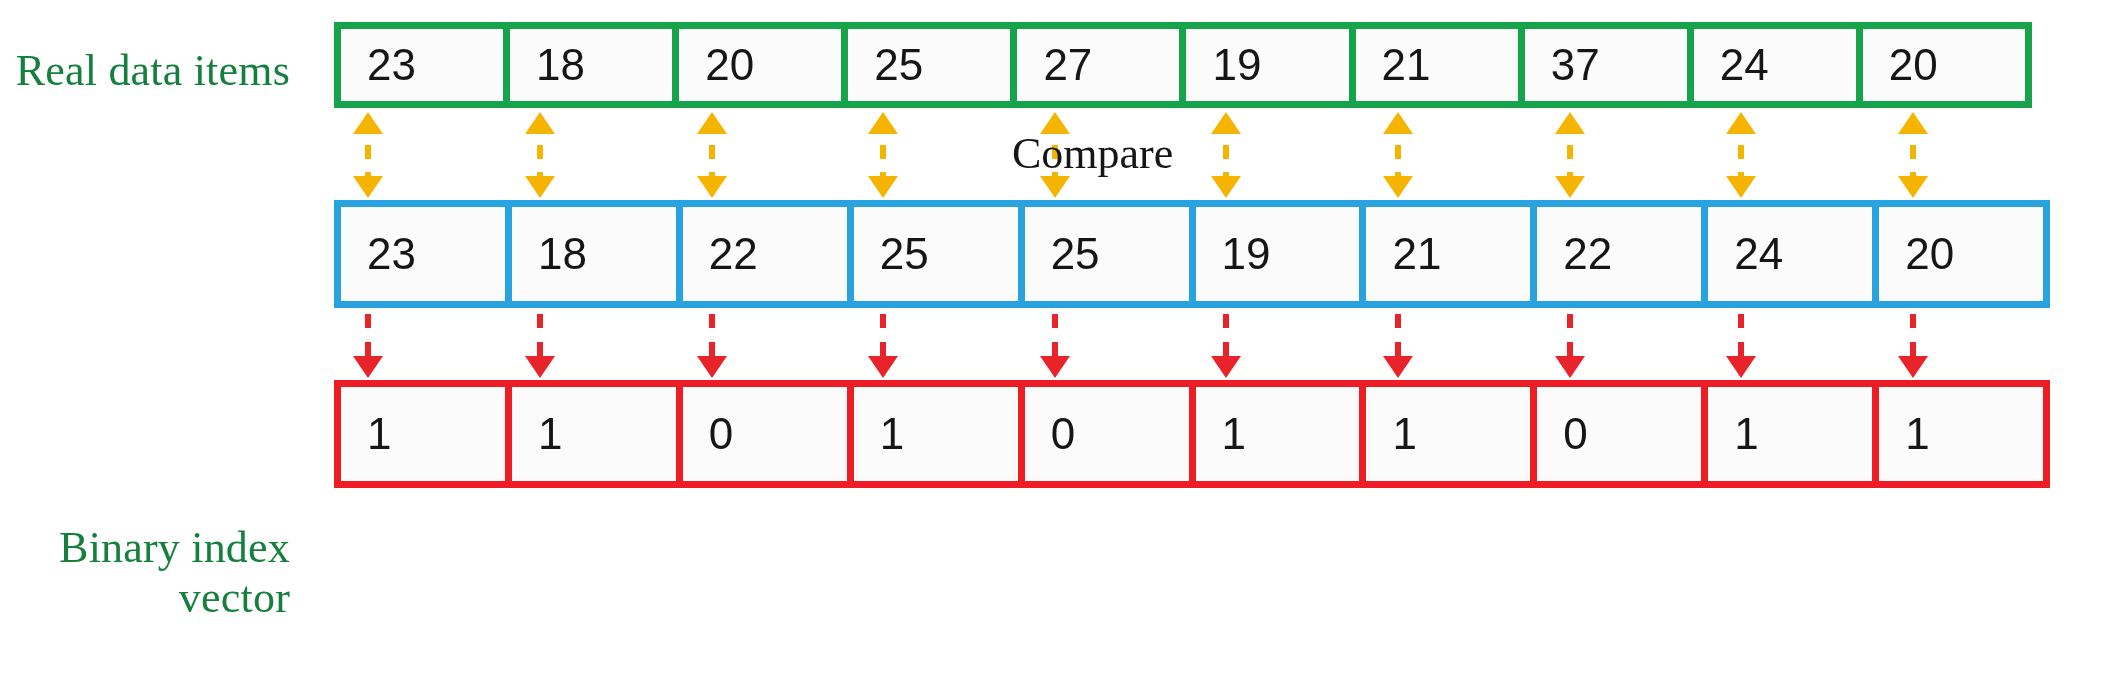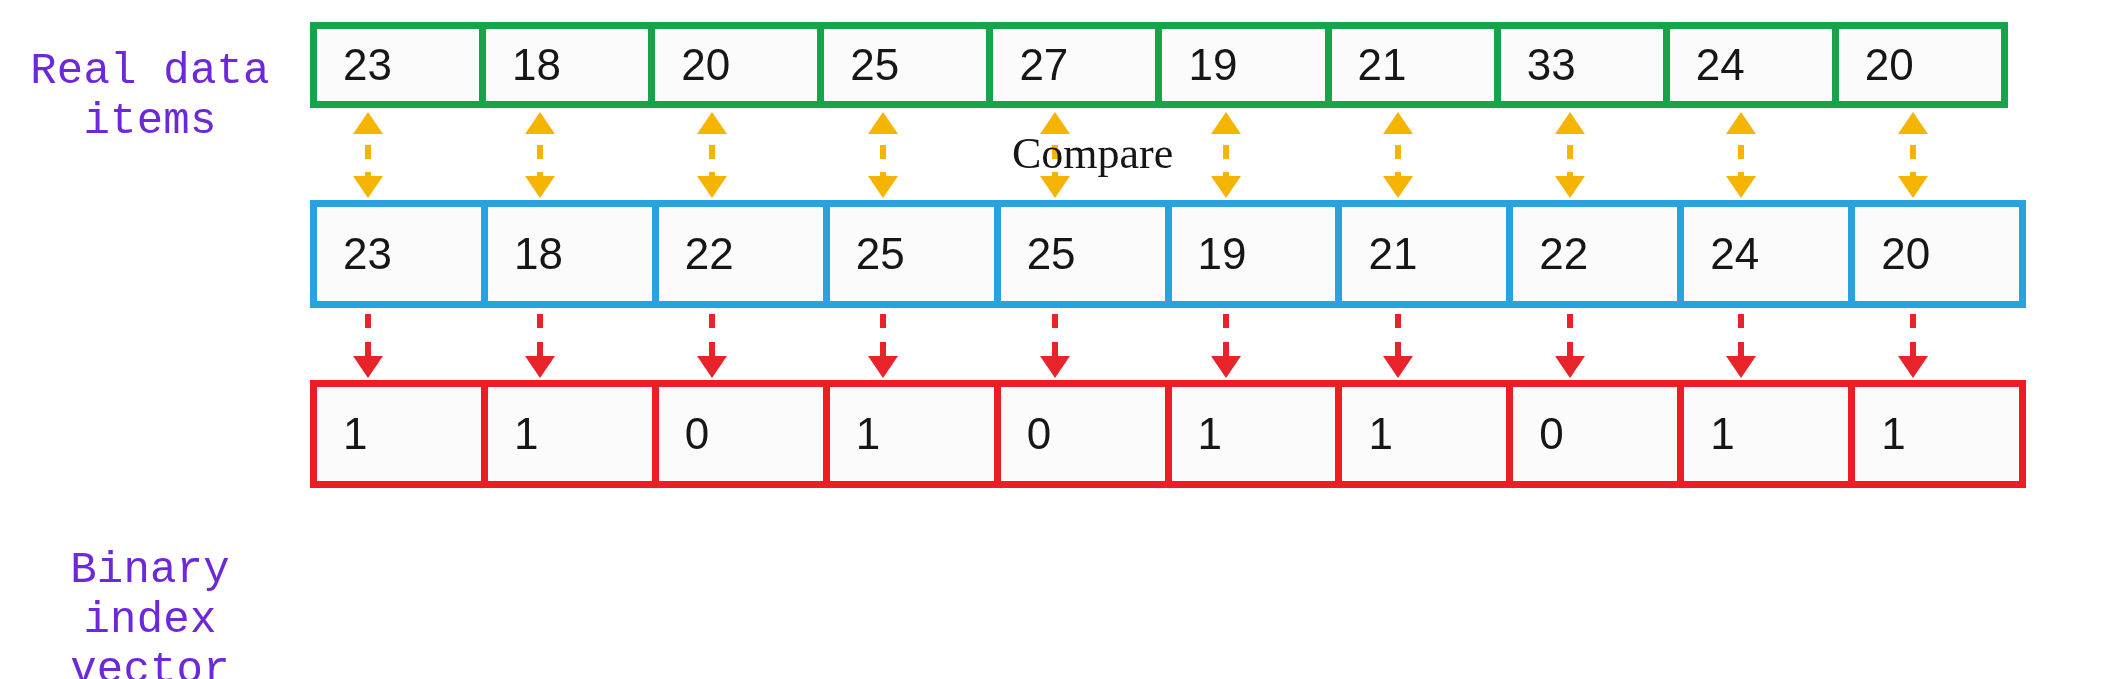--- a/index.html
+++ b/index.html
@@ -19,50 +19,51 @@
     position: absolute;
     left: 0; top: 0;
     width: 2116px;
     height: 679px;
   }
 
   
   .row-label {
     position: absolute;
     right: 2020px;          
-    text-align: center;
-    color: #6d28d9;
+    text-align: right;
+    color: #15803d;
     font-size: 44px;
     line-height: 1.14;
-    font-family: Liberation Mono, monospace;
+    font-family: Liberation Serif, serif;
     white-space: pre-line;
     letter-spacing: 0.2px;
   }
   .label-real {
     left: 10px;
     width: 280px;
     top: 46px;
   }
   .label-pred {
     left: 10px;
     width: 280px;
     top: 272px;
   }
   .label-bin {
     left: 10px;
     width: 280px;
-    top: 545px;
+    top: 523px;
   }
 
   
   .strip {
     position: absolute;
     display: flex;
     box-sizing: border-box;
     background: #fbfbfb;
+    margin-left: 24px;
   }
   .strip .cell {
     flex: 1 1 0;
     box-sizing: border-box;
     display: flex;
     align-items: center;
     justify-content: flex-start;
     padding-left: 26px;
     font-size: 44px;
     color: #161616;
@@ -135,21 +136,21 @@
 vector</div>
 
   <div class="strip" id="strip-real">
     <div class="cell">23</div>
     <div class="cell">18</div>
     <div class="cell">20</div>
     <div class="cell">25</div>
     <div class="cell">27</div>
     <div class="cell">19</div>
     <div class="cell">21</div>
-    <div class="cell">33</div>
+    <div class="cell">37</div>
     <div class="cell">24</div>
     <div class="cell">20</div>
   </div>
 
   <div class="strip" id="strip-pred">
     <div class="cell">23</div>
     <div class="cell">18</div>
     <div class="cell">22</div>
     <div class="cell">25</div>
     <div class="cell">25</div>

